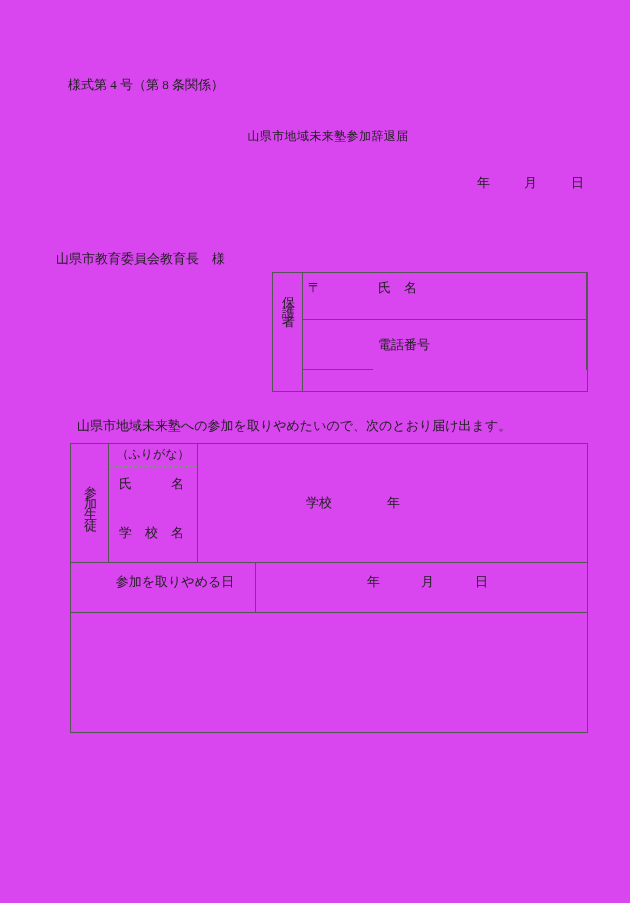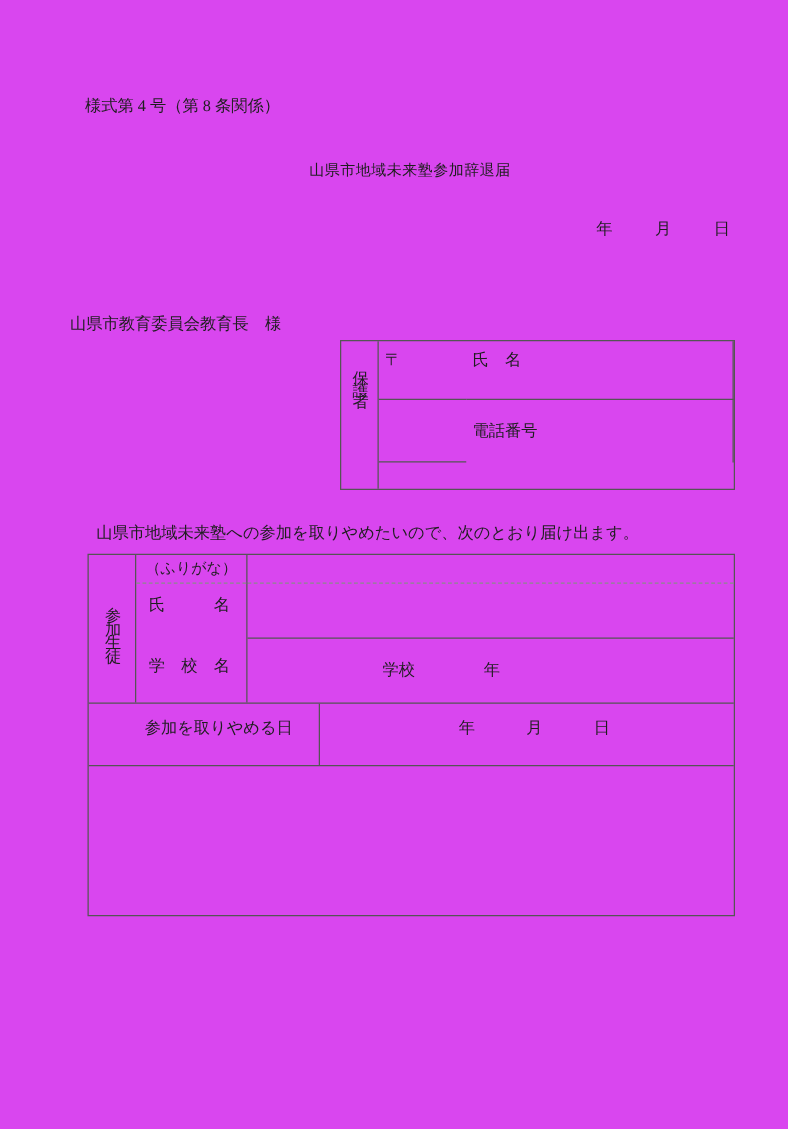--- a/index.html
+++ b/index.html
@@ -69,21 +69,21 @@
   .s-group .vtext{ letter-spacing:11px; }
   .s-labels{ width:89px; border-right:1px solid var(--line); position:relative; }
   .furigana{
     height:23px; border-bottom:1px dashed var(--dash);
     display:flex; align-items:center; justify-content:center;
     font-size:12px;
     text-align:right;
   }
   .s-name-label{ position:absolute; top:33px; left:10px; }
   .s-school-label{ position:absolute; top:82px; left:10px; }
-  .s-values{ flex:1; display:flex; flex-direction:column; }
+  .s-values{ flex:1; display:flex; flex-direction:row; }
   .s-name-cell{ height:67px; border-bottom:1px solid var(--line); }
   .furigana-strip{ height:23px; border-bottom:1px dashed var(--dash); }
   .s-school-cell{ flex:1; display:flex; align-items:center; }
   .school-suffix{ margin-left:108px; }
   .grade-suffix{ margin-left:55px; }
 
   .row-b{ height:50px; border-bottom:1px solid var(--line); display:flex;gap:12px; }
   .b-label{
     width:185px; border-right:1px solid var(--line);
     display:flex; justify-content:center;

